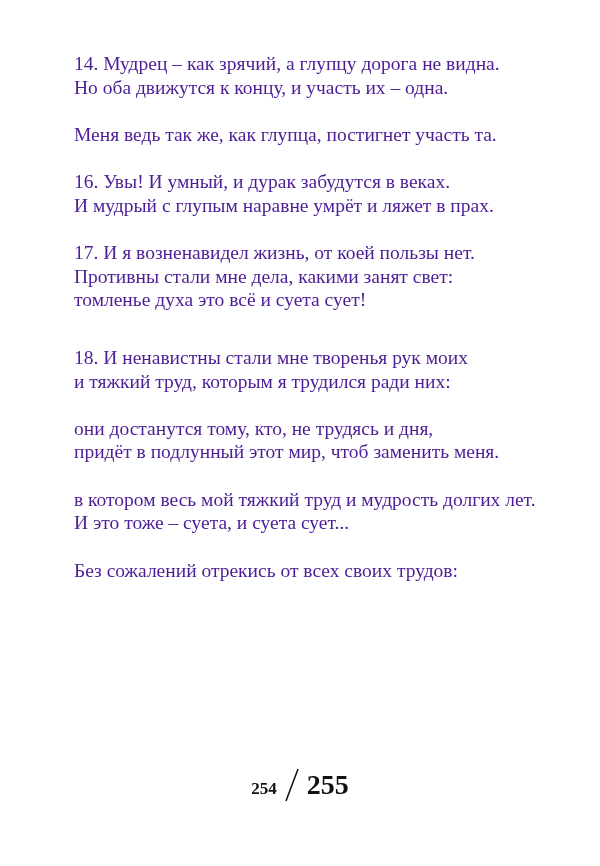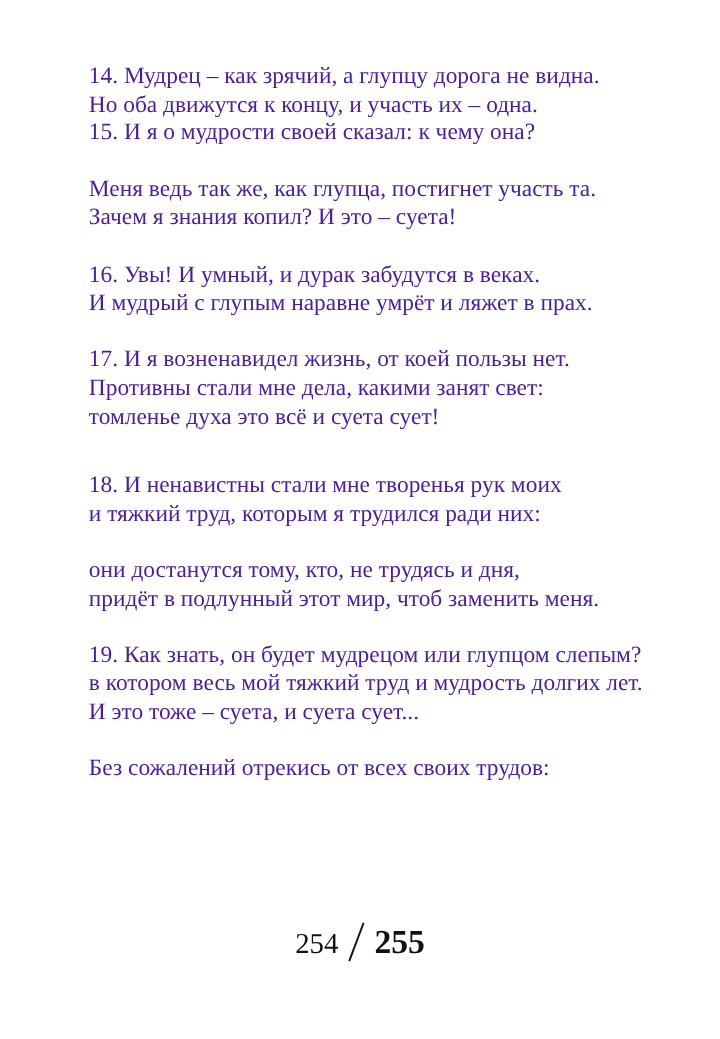--- a/index.html
+++ b/index.html
@@ -6,37 +6,35 @@
   body { width: 600px; height: 866px; position: relative; overflow: hidden; }
   .page { position: absolute; left: 74px; top: 52px; width: 470px;
           font-family: "Liberation Serif", serif; font-size: 19.5px; color: #4c1d95;
           line-height: 23.6px; }
   .stanza { margin: 0; }
   .line { display: block; white-space: nowrap; }
   .gap { height: 23.6px; }
   .gap-big { height: 24px; }
   .pagenum { position: absolute; left: 0; width: 600px; top: 760px; text-align: center;
              font-family: "Liberation Serif", serif; color: #111; }
-  .pn-left { font-size: 24px; }
+  .pn-left { font-size: 17px; font-weight: bold; }
   .pn-slash { display: inline-block; width: 14px; height: 34px; position: relative; top: 8px; margin: 0 4px; }
   .pn-right { font-size: 28px; font-weight: bold; margin-top: 43px; }
 </style>
 </head>
 <body>
 
 <div class="page">
   <div class="stanza">
     <span class="line">14. Мудрец – как зрячий, а глупцу дорога не видна.</span>
     <span class="line">Но оба движутся к концу, и участь их – одна.</span>
-    <span class="line">15. И я о мудрости своей сказал: к  чему она?</span>
   </div>
   <div class="gap"></div>
   <div class="stanza">
     <span class="line">Меня ведь так же, как глупца, постигнет участь та.</span>
-    <span class="line">Зачем я знания копил? И это – суета!</span>
   </div>
   <div class="gap-big"></div>
   <div class="stanza">
     <span class="line">16. Увы! И умный, и дурак забудутся в веках.</span>
     <span class="line">И мудрый с глупым наравне умрёт и ляжет в прах.</span>
   </div>
   <div class="gap"></div>
   <div class="stanza">
     <span class="line">17. И я возненавидел жизнь, от коей пользы нет.</span>
     <span class="line">Противны стали мне дела, какими занят свет:</span>
@@ -47,21 +45,20 @@
     <span class="line">18. И ненавистны стали мне творенья рук моих</span>
     <span class="line">и тяжкий труд, которым я трудился ради них:</span>
   </div>
   <div class="gap"></div>
   <div class="stanza">
     <span class="line">они достанутся тому, кто, не трудясь и дня,</span>
     <span class="line">придёт в подлунный этот мир, чтоб заменить меня.</span>
   </div>
   <div class="gap"></div>
   <div class="stanza">
-    <span class="line">19. Как знать, он будет мудрецом или глупцом слепым?</span>
     <span class="line">в котором весь мой тяжкий труд и мудрость долгих лет.</span>
     <span class="line">И это тоже – суета, и суета сует...</span>
   </div>
   <div class="gap-big"></div>
   <div class="stanza">
     <span class="line">Без сожалений отрекись от всех своих трудов:</span>
   </div>
 </div>
 
 <div class="pagenum">

